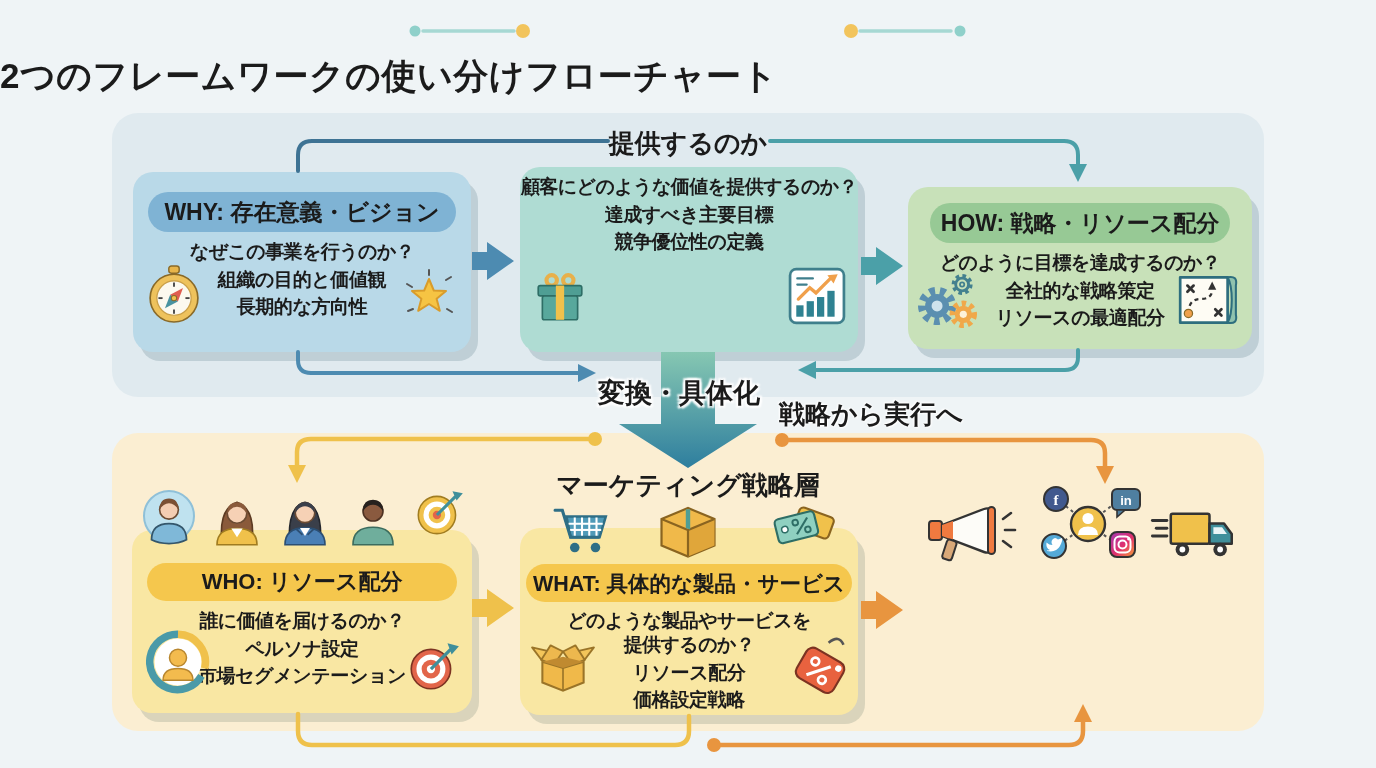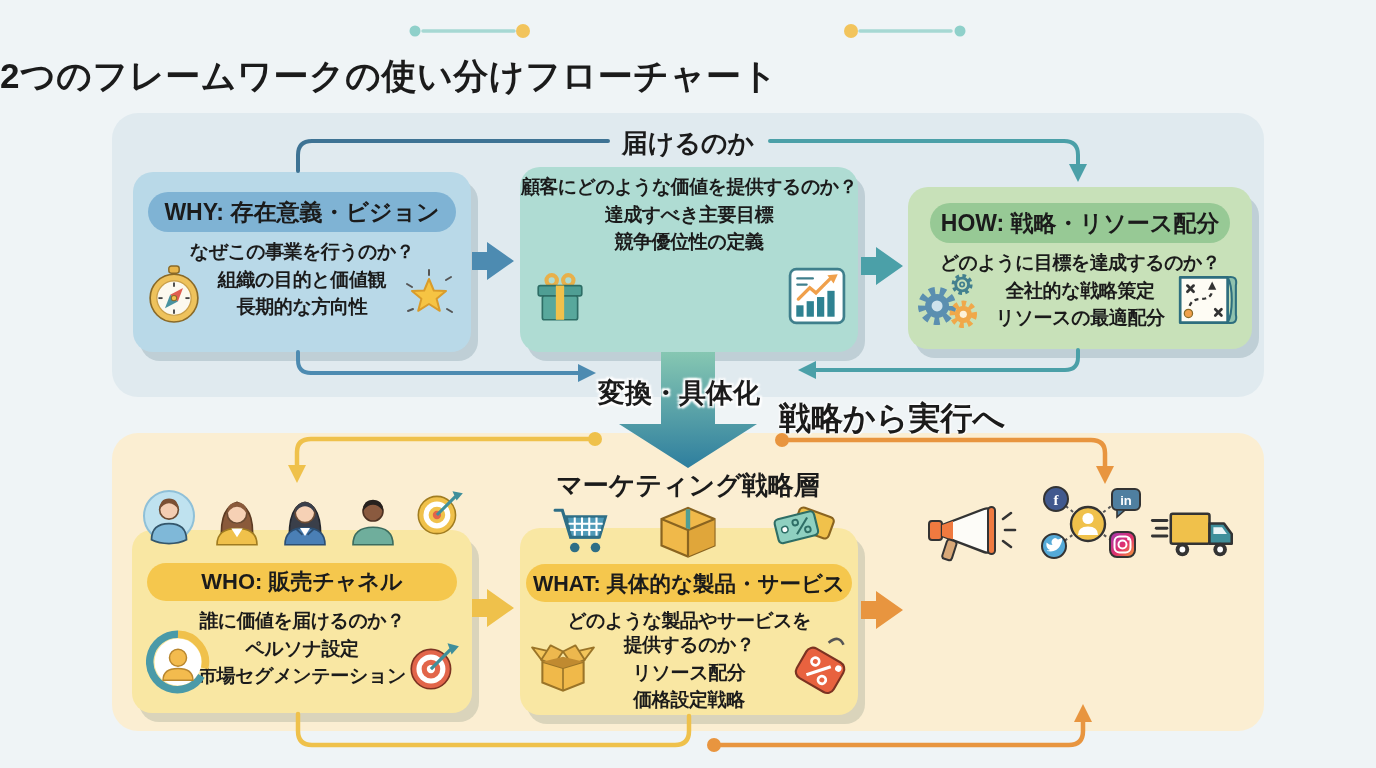--- a/index.html
+++ b/index.html
@@ -72,21 +72,21 @@
   .c6 .pill{width:328px;height:40px;margin-top:31px;background:var(--how2-pill,#F1A557);font-size:21.5px;}
   .c6 .detail{margin-top:12px;line-height:1.5;}
 
   
   .float-ic{position:absolute;z-index:3;}
   .avatar-strip{position:absolute;left:138px;top:486px;display:flex;gap:6px;z-index:3;}
 
   
   .transform-label{position:absolute;left:598px;top:375px;font-size:27px;font-weight:800;z-index:7;
     text-shadow:0 0 3px #fff,0 0 3px #fff,2px 2px 2px #fff,-2px -2px 2px #fff,2px -2px 2px #fff,-2px 2px 2px #fff;}
-  .execute-label{position:absolute;left:779px;top:397px;font-size:32px;font-weight:800;z-index:7;
+  .execute-label{position:absolute;left:779px;top:397px;font-size:26px;font-weight:800;z-index:7;
     text-shadow:0 0 3px #fff,1px 1px 2px #fff,-1px -1px 2px #fff;}
 
   
   .overlay{position:absolute;left:0;top:0;z-index:5;pointer-events:none;}
   .st-slate{fill:none;stroke:var(--connector-slate,#3E7394);stroke-width:4;stroke-linecap:round;}
   .st-blue{fill:none;stroke:var(--connector-blue,#4D8BB1);stroke-width:4;stroke-linecap:round;}
   .st-teal{fill:none;stroke:var(--connector-teal,#4BA0A8);stroke-width:4;stroke-linecap:round;}
   .st-yellow{fill:none;stroke:var(--connector-yellow,#EFC14B);stroke-width:4.5;stroke-linecap:round;}
   .st-orange{fill:none;stroke:var(--connector-orange,#E8953F);stroke-width:4.5;stroke-linecap:round;}
   .f-blue{fill:var(--connector-blue,#4D8BB1);}
@@ -95,21 +95,21 @@
   .f-orange{fill:var(--connector-orange,#E8953F);}
 </style>
 </head>
 <body>
 
 <div class="stage" style="--page-bg: #EFF4F6; --badge-bg: #F8CE6D; --top-layer-bg: #E0EAEF; --why-box: #B9D9E8; --why-pill: #7FB3D4; --what-box: #AFDCD3; --what-pill: #67BCAB; --how-box: #C8E1B9; --how-pill: #97C995; --bottom-layer-bg: #FBEED2; --who-box: #F9E7A3; --who-pill: #F5C74D; --how2-box-from: #FBE9C8; --how2-box-to: #F8D6A2; --how2-pill: #F1A557; --connector-slate: #3E7394; --connector-blue: #4D8BB1; --connector-teal: #4BA0A8; --connector-yellow: #EFC14B; --connector-orange: #E8953F; --big-arrow-from: #86C7B2; --big-arrow-to: #2E7E9E; --text: #1B1B1B;">
 
   <div class="title">2つのフレームワークの使い分けフローチャート</div>
 
   <div class="layer layer-top"></div>
-  <div class="layer-label top">届けるのか</div>
+  <div class="layer-label top">提供するのか</div>
 
   <div class="card c1">
     <div class="pill">WHY: 存在意義・ビジョン</div>
     <div class="q">なぜこの事業を行うのか？</div>
     <div class="detail">組織の目的と価値観
 長期的な方向性</div>
     <svg class="side-icon" style="left:14px;top:92px" width="54" height="62" viewBox="0 0 52 58">
       <rect x="21" y="1" width="10" height="7" rx="2.5" fill="#E8B54A" stroke="#8a6a28" stroke-width="1.4"></rect>
       <circle cx="26" cy="32" r="23" fill="#EEC25C" stroke="#8a6a28" stroke-width="1.6"></circle>
       <circle cx="26" cy="32" r="16.5" fill="#FCF9EF" stroke="#caa04a" stroke-width="1.2"></circle>
@@ -235,21 +235,21 @@
       <circle cx="26" cy="28" r="18" fill="#F0C14B" stroke="#a07c20" stroke-width="1.5"></circle>
       <circle cx="26" cy="28" r="13" fill="#fff"></circle>
       <circle cx="26" cy="28" r="8" fill="#F0C14B"></circle>
       <circle cx="26" cy="28" r="4" fill="#E2654A"></circle>
       <line x1="26" y1="28" x2="44" y2="10" stroke="#3F8F9B" stroke-width="3"></line>
       <polygon points="41,5 51,7 45,14" fill="#3F8F9B"></polygon>
     </svg>
   </div>
 
   <div class="card c4">
-    <div class="pill">WHO: 販売チャネル</div>
+    <div class="pill">WHO: リソース配分</div>
     <div class="q">誰に価値を届けるのか？</div>
     <div class="detail">ペルソナ設定
 市場セグメンテーション</div>
     <svg class="side-icon" style="left:14px;top:100px" width="64" height="64" viewBox="0 0 60 60">
       <circle cx="30" cy="30" r="22" fill="#fff"></circle>
       <path d="M52 43 A 26 26 0 1 1 30 4" fill="none" stroke="#4A9AA8" stroke-width="7"></path>
       <path d="M30 4 A 26 26 0 0 1 55 36" fill="none" stroke="#F0C14B" stroke-width="7"></path>
       <circle cx="30" cy="26" r="8" fill="#F3BB4E" stroke="#b8862e" stroke-width="1.4"></circle>
       <path d="M16 47 Q16 36 30 36 Q44 36 44 47 Z" fill="#F3BB4E" stroke="#b8862e" stroke-width="1.4"></path>
     </svg>

